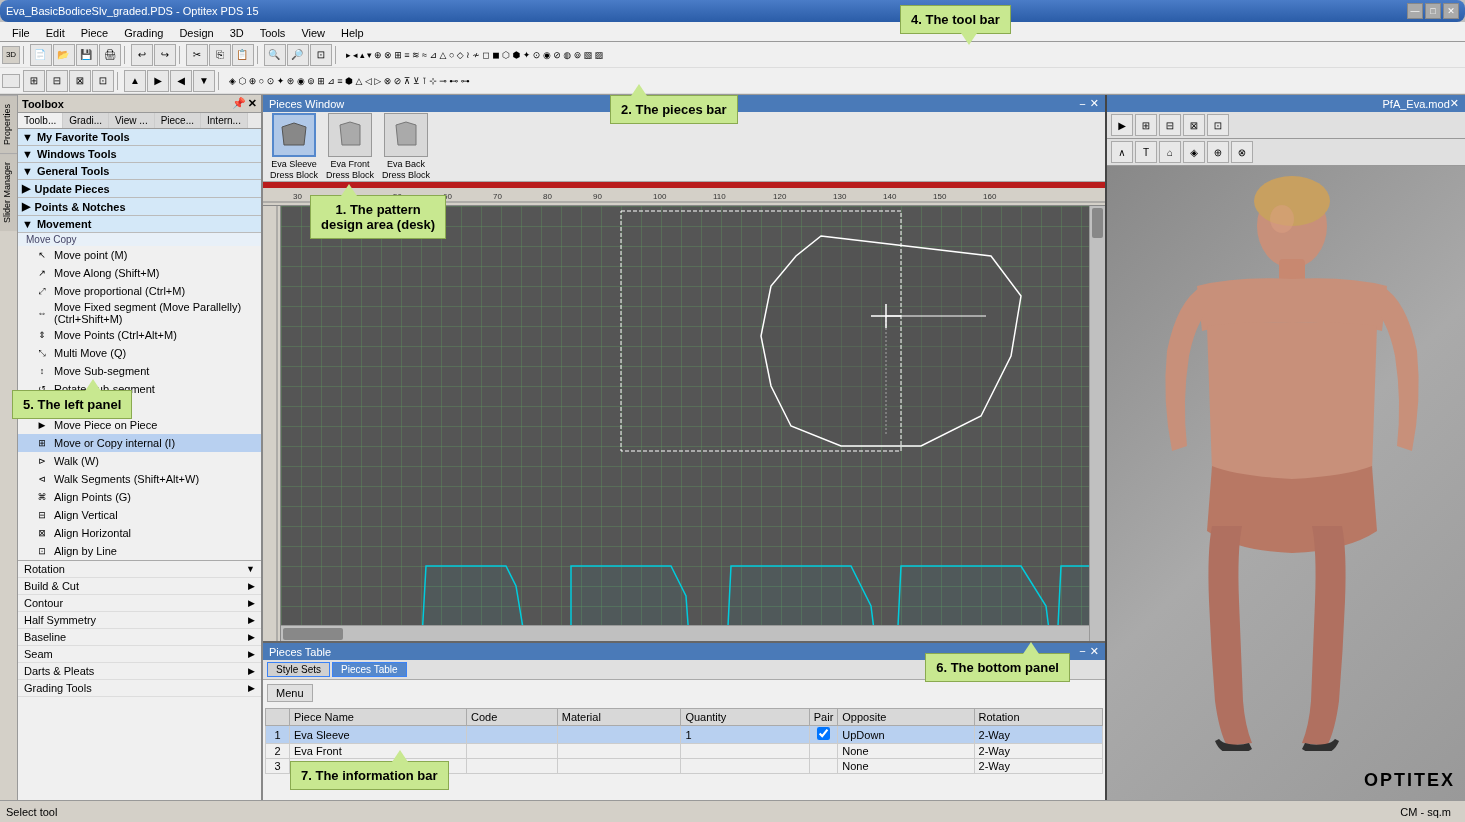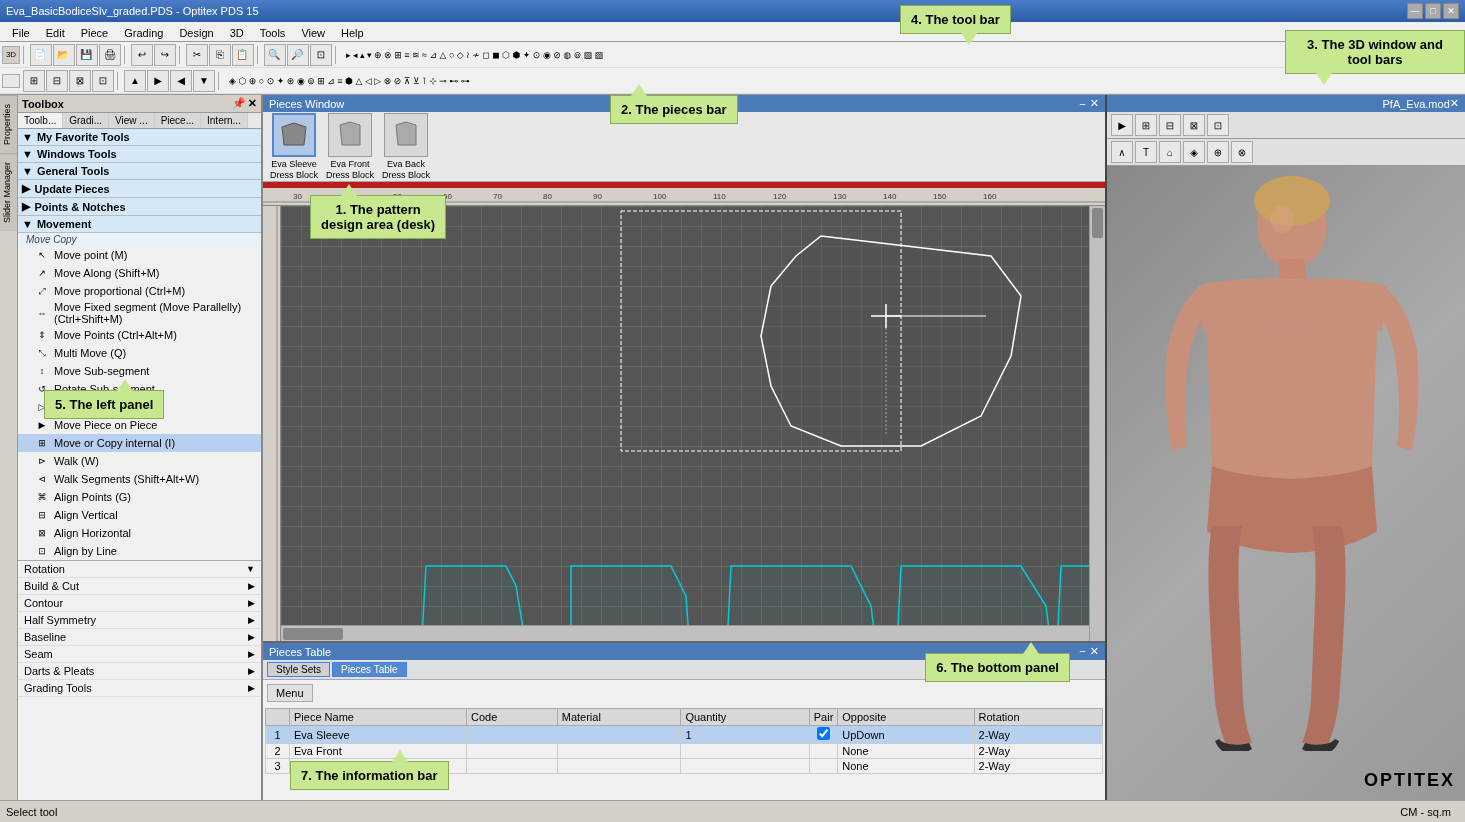--- a/index.html
+++ b/index.html
@@ -7,20 +7,21 @@
 
     
     #title-bar {
       background: linear-gradient(to bottom, #4a7cc7, #2a5ca7);
       color: white;
       height: 22px;
       display: flex;
       align-items: center;
       padding: 0 6px;
       font-size: 11px;
+      border-radius: 8px;
     }
     #title-bar-buttons {
       margin-left: auto;
       display: flex;
       gap: 2px;
     }
     .title-btn {
       width: 16px; height: 16px;
       background: #aaa;
       border: 1px solid #888;
@@ -446,21 +447,20 @@
       padding: 2px 6px;
       border-bottom: 1px solid #ddd;
       cursor: pointer;
     }
     .expand-arrow { font-size: 9px; }
 
     .tool-subsection {
       background: #e8f0f8;
       padding: 1px 16px 1px 8px;
       font-size: 10px;
-      font-style: italic;
       color: #446;
     }
   </style>
 </head>
 <body>
 
 <div id="title-bar">
   <span>Eva_BasicBodiceSlv_graded.PDS - Optitex PDS 15</span>
   <div id="title-bar-buttons">
     <div class="title-btn">—</div>
@@ -976,32 +976,27 @@
     <span>2. The pieces bar</span>
     
     <div style="position:absolute; top:-12px; left:20px; width:0; height:0; border-left:8px solid transparent; border-right:8px solid transparent; border-bottom:12px solid #c8e890;"></div>
   </div>
 
   <div class="callout" style="top:5px; left:900px; background:#c8e890; border:1px solid #8aaa50;">
     <span>4. The tool bar</span>
     <div style="position:absolute; bottom:-12px; left:60px; width:0; height:0; border-left:8px solid transparent; border-right:8px solid transparent; border-top:12px solid #c8e890;"></div>
   </div>
 
-  <div class="callout" style="top:30px; right:0px; left:auto; background:#c8e890; border:1px solid #8aaa50; max-width:180px;">
-    <span>3. The 3D window
-and tool bars</span>
-    <div style="position:absolute; bottom:-12px; left:30px; width:0; height:0; border-left:8px solid transparent; border-right:8px solid transparent; border-top:12px solid #c8e890;"></div>
-  </div>
 
   <div class="callout" style="bottom:32px; left:290px; background:#c8e890; border:1px solid #8aaa50;">
     <span>7. The information bar</span>
     <div style="position:absolute; top:-12px; right:40px; width:0; height:0; border-left:8px solid transparent; border-right:8px solid transparent; border-bottom:12px solid #c8e890;"></div>
   </div>
 
-  <div class="callout" style="top:390px; left:44px; background:#c8e890; border:1px solid #8aaa50;">
+  <div class="callout" style="top:390px; left:12px; background:#c8e890; border:1px solid #8aaa50;">
     <span>5. The left panel</span>
     <div style="position:absolute; top:-12px; right:30px; width:0; height:0; border-left:8px solid transparent; border-right:8px solid transparent; border-bottom:12px solid #c8e890;"></div>
   </div>
 
   <div class="callout" style="top:195px; left:310px; background:#c8e890; border:1px solid #8aaa50; max-width:180px; text-align:center;">
     <span style="white-space:pre-line;">1. The pattern
 design area (desk)</span>
     <div style="position:absolute; top:-12px; left:30px; width:0; height:0; border-left:8px solid transparent; border-right:8px solid transparent; border-bottom:12px solid #c8e890;"></div>
   </div>
 

